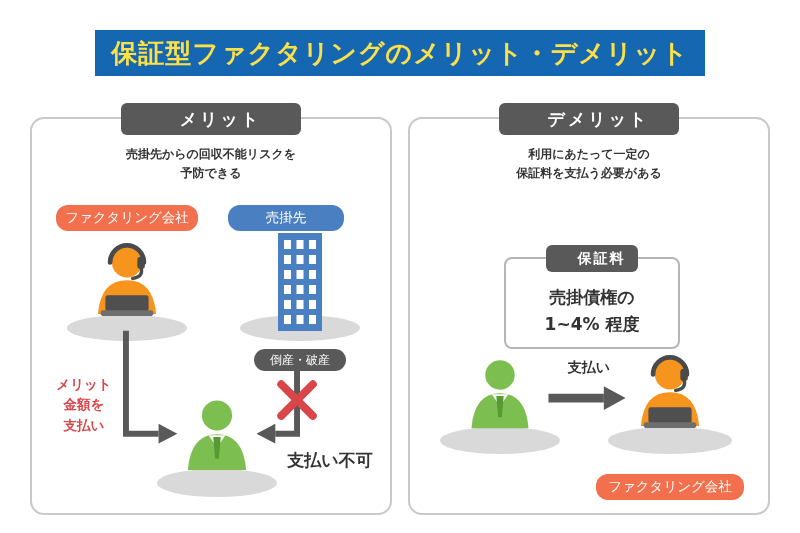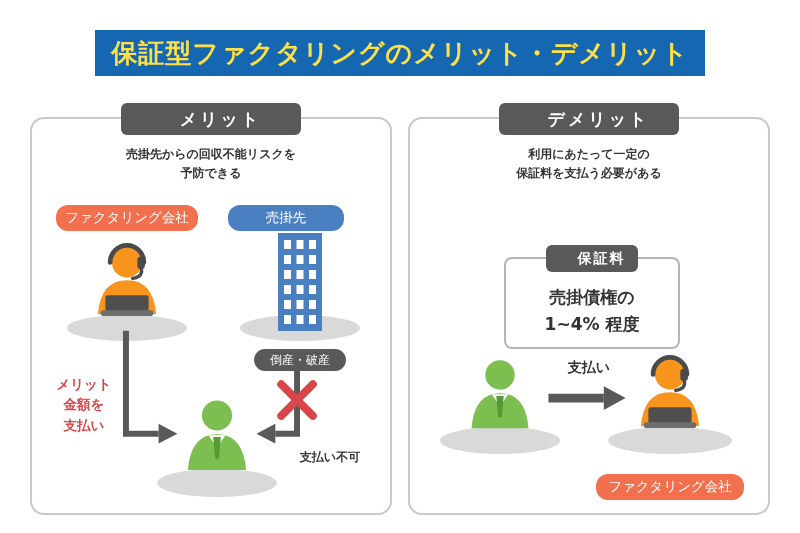--- a/index.html
+++ b/index.html
@@ -28,21 +28,21 @@
   .chip-orange { background:var(--chip-orange,#f2704d); }
   .chip-blue   { background:var(--chip-blue,#4a7fc1); }
   .chip-dark   { background:var(--tab-bg,#595959); }
 
   .shadow { position:absolute; background:var(--shadow-gray,#d9d9d9); border-radius:50%; }
   .icon { position:absolute; }
   .icon svg { display:block; width:100%; height:100%; }
 
   .redtext { position:absolute; color:var(--danger-red,#d9464a); font-weight:bold; text-align:center;
     white-space:pre-line; font-size:13.5px; line-height:1.5; }
-  .smalltext { position:absolute; font-weight:bold; color:var(--text-dark,#333); text-align:center; font-size:12px; }
+  .smalltext { position:absolute; font-weight:bold; color:var(--text-dark,#333); text-align:center; font-size:17px; }
 
   .flow { position:absolute; left:0; top:0; width:100%; height:100%; pointer-events:none; }
 
   .fee-box { position:absolute; left:94px; top:118px; width:176px; height:92px;
     border:2px solid #b5b5b5; border-radius:8px; background:#fff;margin-top:20px; }
   .fee-tab { position:absolute; top:-14px; left:50%; transform:translateX(-50%);
     width:92px; height:27px; font-size:14px; letter-spacing:2px; }
   .fee-value { position:absolute; left:0; top:4px; width:100%; height:100%;
     display:flex; align-items:center; justify-content:center; text-align:center;
     font-size:17px; font-weight:bold; color:var(--text-dark,#333); line-height:1.6; white-space:pre-line; padding-top:8px; }

